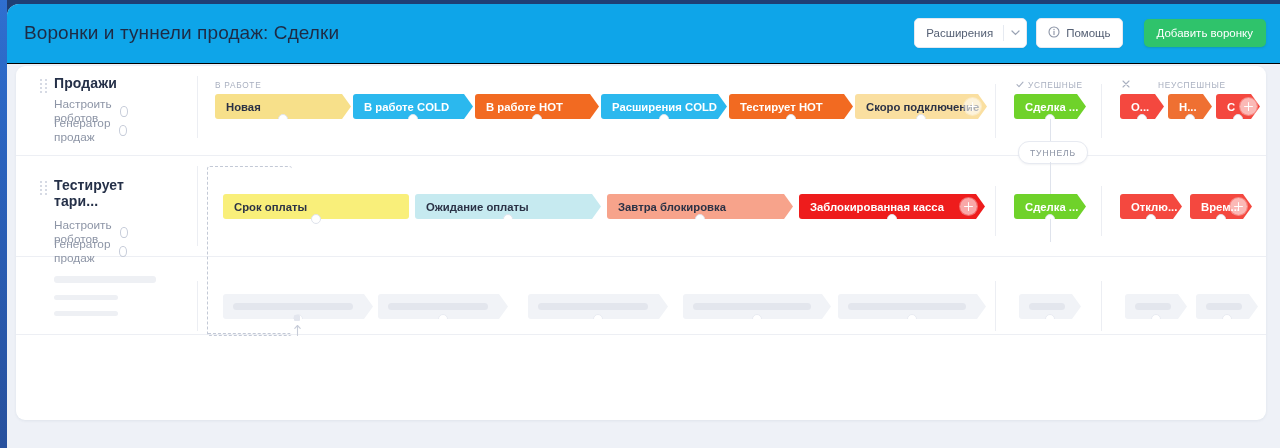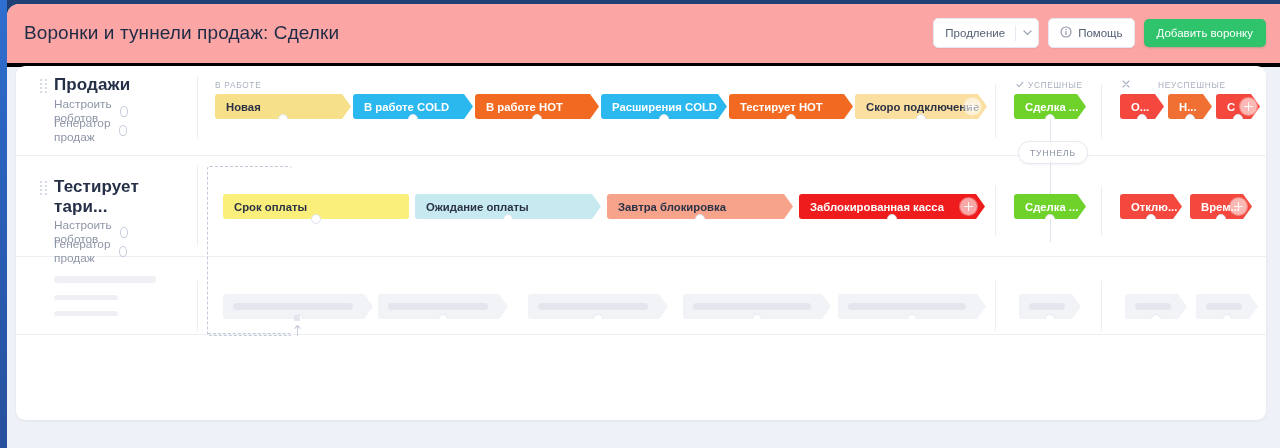--- a/index.html
+++ b/index.html
@@ -19,22 +19,22 @@
   }
   .page{
     position:absolute;left:7px;top:4px;width:1273px;height:444px;
     background:#eef1f7;
     border-top-left-radius:12px;
     overflow:hidden;
   }
   
   .topbar{
     position:absolute;left:0;top:0;width:1273px;height:59px;
-    background:#fca5a5;
-    border-bottom:4px solid #000000;
+    background:#0ea5e9;
+    border-bottom:1px solid #000000;
   }
   .page-title{
     position:absolute;left:17px;top:18px;
     font-size:19px;color:#1e2b45;font-weight:400;letter-spacing:.1px;
   }
   .hdr-actions{
     position:absolute;right:14px;top:15px;height:28px;display:flex;align-items:center;gap:9px;
   }
   .btn-white{
     display:flex;align-items:center;height:28px;background:#ffffff;
@@ -47,39 +47,40 @@
   .btn-ext .divider{width:1px;height:16px;background:#e6eaf1;margin:0 0 0 10px;}
   .btn-ext .chev{width:22px;display:flex;align-items:center;justify-content:center;}
   .chev svg{display:block;}
   .btn-help{padding:0 11px;gap:6px;color:#556074;}
   .btn-help .lbl{font-size:11.5px;color:#556074;}
   .btn-green{
     display:flex;align-items:center;justify-content:center;height:28px;padding:0 13px;
     background:#2fc36b;border-radius:5px;border:none;
     font-size:11.5px;color:#ffffff;cursor:pointer;
     box-shadow:0 1px 2px rgba(20,120,65,.25);
+    margin-left:12px;
   }
   
   .card{
     position:absolute;left:9px;top:62px;width:1250px;height:354px;
     background:#ffffff;border-radius:9px;
     box-shadow:0 1px 3px rgba(35,50,85,.07);
     overflow:hidden;
   }
   .row-sep{position:absolute;left:0;width:1250px;height:1px;background:#edeff4;}
   .vsep{position:absolute;width:1px;background:#eceef3;}
   
   .fn-head{position:absolute;}
   .drag-dots{
     position:absolute;width:7px;height:15px;
     display:grid;grid-template-columns:2px 2px;grid-template-rows:repeat(4,2px);
     gap:2px 3px;
   }
   .drag-dots i{display:block;width:2px;height:2px;background:#c9cedb;border-radius:50%;}
-  .fn-title{font-size:17px;color:#253048;font-weight:700;letter-spacing:.1px;}
+  .fn-title{font-size:14px;color:#253048;font-weight:700;letter-spacing:.1px;}
   .fn-link{font-size:11.8px;color:#8d95a6;display:flex;align-items:center;gap:5px;}
   .fn-link .q{
     width:9px;height:9px;border-radius:50%;border:1px solid #c6ccd9;
     display:inline-block;
   }
   .col-label{
     position:absolute;font-size:8.3px;letter-spacing:.7px;color:#a9b0c0;
     text-transform:uppercase;display:flex;align-items:center;gap:4px;
   }
   
@@ -144,21 +145,21 @@
   <div class="app-left-rail"></div>
 
   <div class="page">
 
     <div class="topbar">
       <div class="page-title">Воронки и туннели продаж: Сделки</div>
 
       <div class="hdr-actions">
 
         <div class="btn-white btn-ext">
-          <span class="lbl">Продление</span>
+          <span class="lbl">Расширения</span>
           <span class="divider"></span>
           <span class="chev">
             <svg width="9" height="6" viewBox="0 0 9 6">
                 <path d="M1 1l3.5 3.5L8 1" stroke="#9aa3b4" stroke-width="1.2" fill="none" stroke-linecap="round"></path>
               </svg>
           </span>
         </div>
 
         <div class="btn-white btn-help">
           <span>

